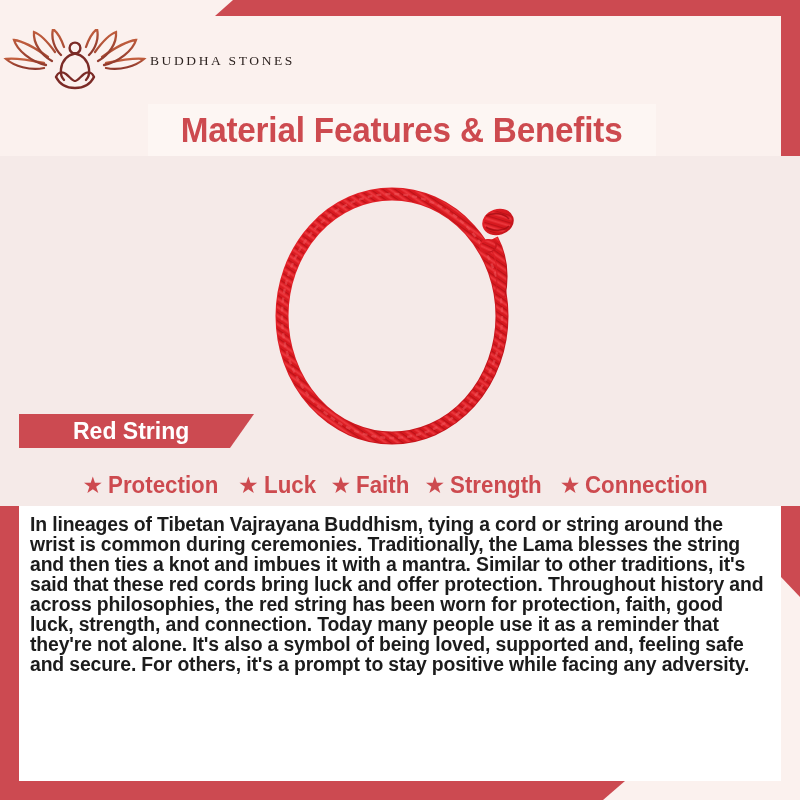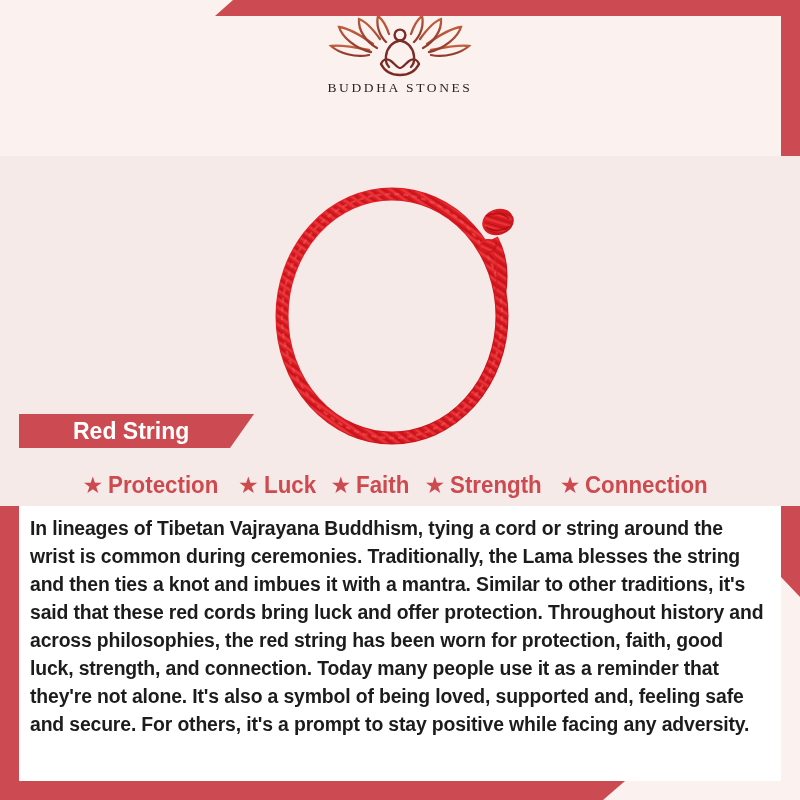--- a/index.html
+++ b/index.html
@@ -65,21 +65,21 @@
   }
 
   
   .brand {
     position: absolute;
     top: 16px;
     left: 0;
     width: 800px;
     height: 88px;
     display: flex;
-    flex-direction: column;
+    flex-direction: row;
     align-items: center;
     justify-content: flex-start;
   }
   .brand-mark {
     width: 150px;
     height: 62px;
     display: block;
   }
   .brand-name {
     margin-top: 2px;
@@ -192,21 +192,21 @@
     position: absolute;
     top: 506px;
     left: 19px;
     width: 762px;
     height: 275px;
     background: #ffffff;
     padding: 8px 14px 0 11px;
   }
   .copy-text {
     font-size: 19.4px;
-    line-height: 28px;
+    line-height: 20px;
     font-weight: bold;
     color: #1c1c1c;
     letter-spacing: -0.15px;
     text-align: left;
   }
 </style>
 </head>
 <body>
 
 <div id="page">
@@ -252,20 +252,23 @@
         <path d="M75 24.5 C83 26 88 32 89 40 C89.6 45 88 49 86 51" stroke="#7b2b26" stroke-width="2.4"></path>
 
         <path d="M56 48 C60 56 68 59 75 59 C82 59 90 56 94 48" stroke="#7b2b26" stroke-width="2.4"></path>
         <path d="M56 48 C58 43 62 42 66 45 C70 48 72 52 75 52" stroke="#7b2b26" stroke-width="2.2"></path>
         <path d="M94 48 C92 43 88 42 84 45 C80 48 78 52 75 52" stroke="#7b2b26" stroke-width="2.2"></path>
       </g>
     </svg>
     <div class="brand-name">BUDDHA STONES</div>
   </div>
 
+  <div class="title-banner">
+    <div class="title-text">Material Features &amp; Benefits</div>
+  </div>
 
   <div class="hero-panel">
     <svg class="hero-img" viewBox="0 0 300 300">
       <defs>
         <linearGradient id="cordG" x1="0" y1="0" x2="1" y2="1">
           <stop offset="0%" stop-color="#e8232a"></stop>
           <stop offset="45%" stop-color="#d81c23"></stop>
           <stop offset="100%" stop-color="#bc1118"></stop>
         </linearGradient>
         <pattern id="braid" width="7" height="7" patternUnits="userSpaceOnUse" patternTransform="rotate(35)">

